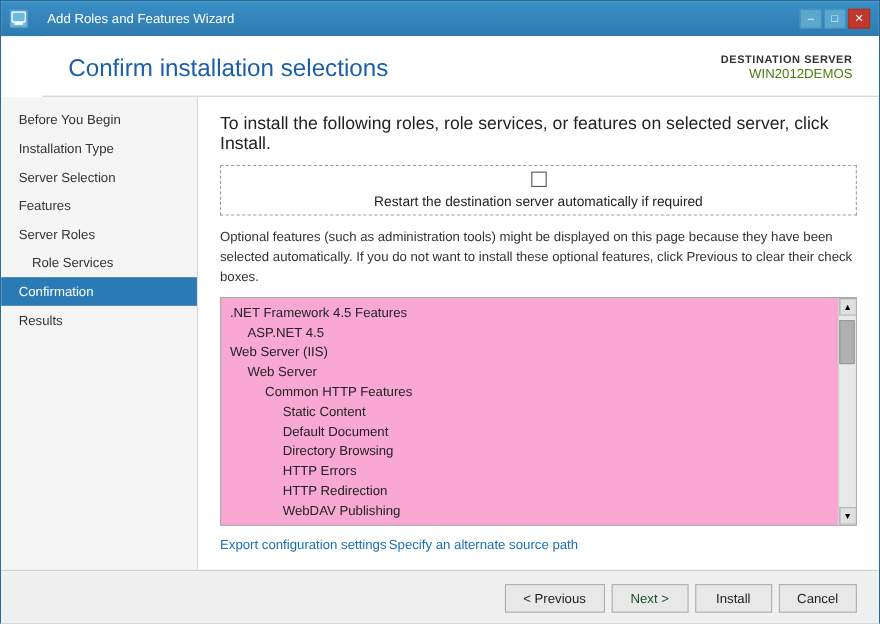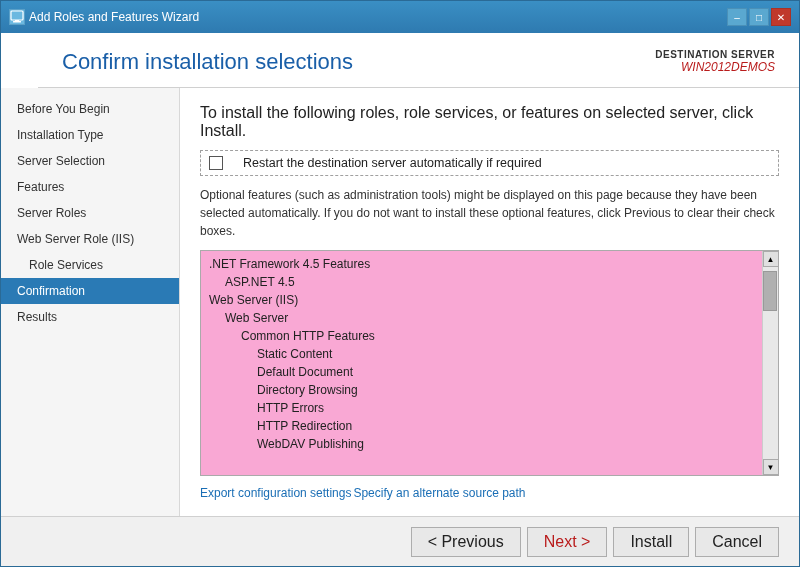--- a/index.html
+++ b/index.html
@@ -25,21 +25,21 @@
       padding: 6px 8px;
       display: flex;
       align-items: center;
       justify-content: space-between;
       height: 32px;
       flex-shrink: 0;
     }
     .title-bar-left {
       display: flex;
       align-items: center;
-      gap: 4px;
+      gap: 18px;
     }
     .title-bar-icon {
       width: 16px;
       height: 16px;
       background: #6bb8e0;
       border: 1px solid #5aa0c8;
       display: flex;
       align-items: center;
       justify-content: center;
       font-size: 10px;
@@ -93,23 +93,22 @@
       color: #555;
     }
     .dest-server-label {
       font-weight: bold;
       color: #333;
       font-size: 10px;
       text-transform: uppercase;
       letter-spacing: 0.5px;
     }
     .dest-server-name {
-      color: #b91c1c;
-      font-size: 12px;
-      font-style: italic;
+      color: #4d7c0f;
+      font-size: 12px;
     }
     .main-body {
       flex: 1;
       display: flex;
       overflow: hidden;
     }
     .sidebar {
       width: 179px;
       background: #f5f5f5;
       border-right: 1px solid #d8d8d8;
@@ -137,24 +136,25 @@
       flex-direction: column;
       gap: 10px;
     }
     .instruction-text {
       font-size: 16px;
       color: #222;
     }
     .checkbox-row {
       display: flex;
       align-items: center;
-      gap: 20px;
+      gap: 6px;
       border: 1px dashed #a0a0a0;
       padding: 5px 8px;
       width: 100%;
+      flex-direction: column;
     }
     .checkbox-box {
       width: 14px;
       height: 14px;
       border: 1px solid #555;
       background: white;
       flex-shrink: 0;
     }
     .checkbox-label {
       font-size: 12.5px;
@@ -240,31 +240,31 @@
       padding: 10px 20px;
       display: flex;
       justify-content: flex-end;
       gap: 6px;
       flex-shrink: 0;
       height: 50px;
       align-items: center;
     }
     .footer-btn {
       padding: 5px 16px;
-      font-size: 16px;
+      font-size: 12px;
       background: #e8e8e8;
       border: 1px solid #adadad;
       color: #222;
       cursor: pointer;
       min-width: 70px;
       text-align: center;
     }
     .footer-btn:disabled,
     .footer-btn.disabled {
-      color: #b91c1c;
+      color: #14532d;
       cursor: default;
     }
   </style>
 </head>
 <body>
 
 <div class="window">
 
   <div class="title-bar">
     <div class="title-bar-left">
@@ -295,21 +295,20 @@
     </div>
 
     <div class="main-body">
 
       <nav class="sidebar">
       <div class="sidebar-item">Before You Begin</div>
           <div class="sidebar-item">Installation Type</div>
           <div class="sidebar-item">Server Selection</div>
           <div class="sidebar-item">Features</div>
           <div class="sidebar-item">Server Roles</div>
-          <div class="sidebar-item">Web Server Role (IIS)</div>
           <div class="sidebar-item indented">Role Services</div>
           <div class="sidebar-item active">Confirmation</div>
           <div class="sidebar-item">Results</div>
         </nav>
 
       <div class="main-content">
         <p class="instruction-text">To install the following roles, role services, or features on selected server, click Install.</p>
 
         <div class="checkbox-row">
           <div class="checkbox-box"></div>

